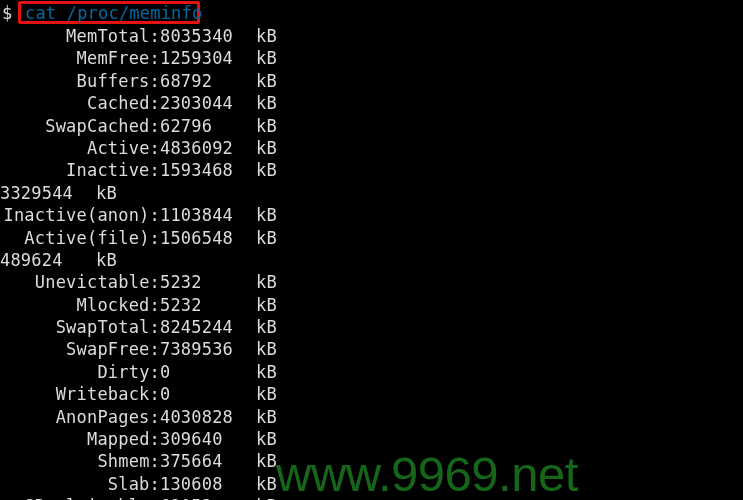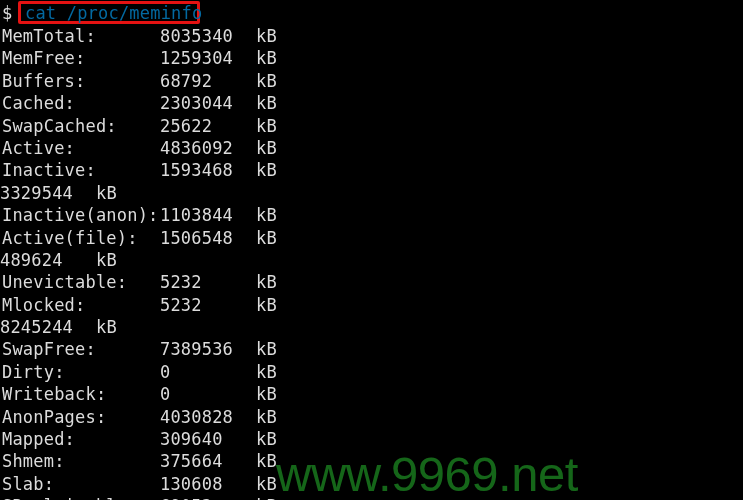--- a/index.html
+++ b/index.html
@@ -70,21 +70,21 @@
     white-space: pre;
     font-size: 17px;
     color: #dcdcdc;
     letter-spacing: 0.2px;
   }
   .mem-key {
     display: inline-block;
     width: 160px;
     padding-left: 2px;
     box-sizing: border-box;
-    text-align: left;
+    text-align: right;
   }
   .mem-value {
     display: inline-block;
     width: 87px;
     box-sizing: border-box;
     text-align: left;
   }
   .mem-unit {
     display: inline-block;
     padding-left: 9px;
@@ -117,30 +117,30 @@
 
   <div class="command-highlight"></div>
 
   <div class="command-text">cat /proc/meminfo</div>
 
   <div class="meminfo">
       <div class="mem-row"><span class="mem-key">MemTotal:</span><span class="mem-value">8035340</span><span class="mem-unit">kB</span></div>
       <div class="mem-row"><span class="mem-key">MemFree:</span><span class="mem-value">1259304</span><span class="mem-unit">kB</span></div>
       <div class="mem-row"><span class="mem-key">Buffers:</span><span class="mem-value">68792</span><span class="mem-unit">kB</span></div>
       <div class="mem-row"><span class="mem-key">Cached:</span><span class="mem-value">2303044</span><span class="mem-unit">kB</span></div>
-      <div class="mem-row"><span class="mem-key">SwapCached:</span><span class="mem-value">25622</span><span class="mem-unit">kB</span></div>
+      <div class="mem-row"><span class="mem-key">SwapCached:</span><span class="mem-value">62796</span><span class="mem-unit">kB</span></div>
       <div class="mem-row"><span class="mem-key">Active:</span><span class="mem-value">4836092</span><span class="mem-unit">kB</span></div>
       <div class="mem-row"><span class="mem-key">Inactive:</span><span class="mem-value">1593468</span><span class="mem-unit">kB</span></div>
       <div class="mem-row"><span class="mem-value">3329544</span><span class="mem-unit">kB</span></div>
       <div class="mem-row"><span class="mem-key">Inactive(anon):</span><span class="mem-value">1103844</span><span class="mem-unit">kB</span></div>
       <div class="mem-row"><span class="mem-key">Active(file):</span><span class="mem-value">1506548</span><span class="mem-unit">kB</span></div>
       <div class="mem-row"><span class="mem-value">489624</span><span class="mem-unit">kB</span></div>
       <div class="mem-row"><span class="mem-key">Unevictable:</span><span class="mem-value">5232</span><span class="mem-unit">kB</span></div>
       <div class="mem-row"><span class="mem-key">Mlocked:</span><span class="mem-value">5232</span><span class="mem-unit">kB</span></div>
-      <div class="mem-row"><span class="mem-value">8245244</span><span class="mem-unit">kB</span></div>
+      <div class="mem-row"><span class="mem-key">SwapTotal:</span><span class="mem-value">8245244</span><span class="mem-unit">kB</span></div>
       <div class="mem-row"><span class="mem-key">SwapFree:</span><span class="mem-value">7389536</span><span class="mem-unit">kB</span></div>
       <div class="mem-row"><span class="mem-key">Dirty:</span><span class="mem-value">0</span><span class="mem-unit">kB</span></div>
       <div class="mem-row"><span class="mem-key">Writeback:</span><span class="mem-value">0</span><span class="mem-unit">kB</span></div>
       <div class="mem-row"><span class="mem-key">AnonPages:</span><span class="mem-value">4030828</span><span class="mem-unit">kB</span></div>
       <div class="mem-row"><span class="mem-key">Mapped:</span><span class="mem-value">309640</span><span class="mem-unit">kB</span></div>
       <div class="mem-row"><span class="mem-key">Shmem:</span><span class="mem-value">375664</span><span class="mem-unit">kB</span></div>
       <div class="mem-row"><span class="mem-key">Slab:</span><span class="mem-value">130608</span><span class="mem-unit">kB</span></div>
       <div class="mem-row"><span class="mem-key">SReclaimable:</span><span class="mem-value">69052</span><span class="mem-unit">kB</span></div>
     </div>
 

